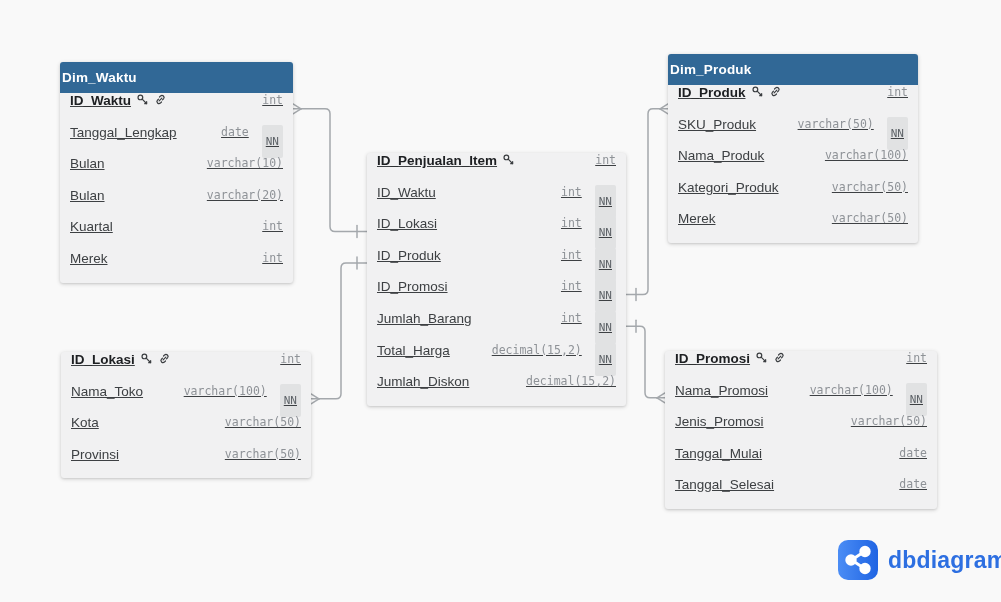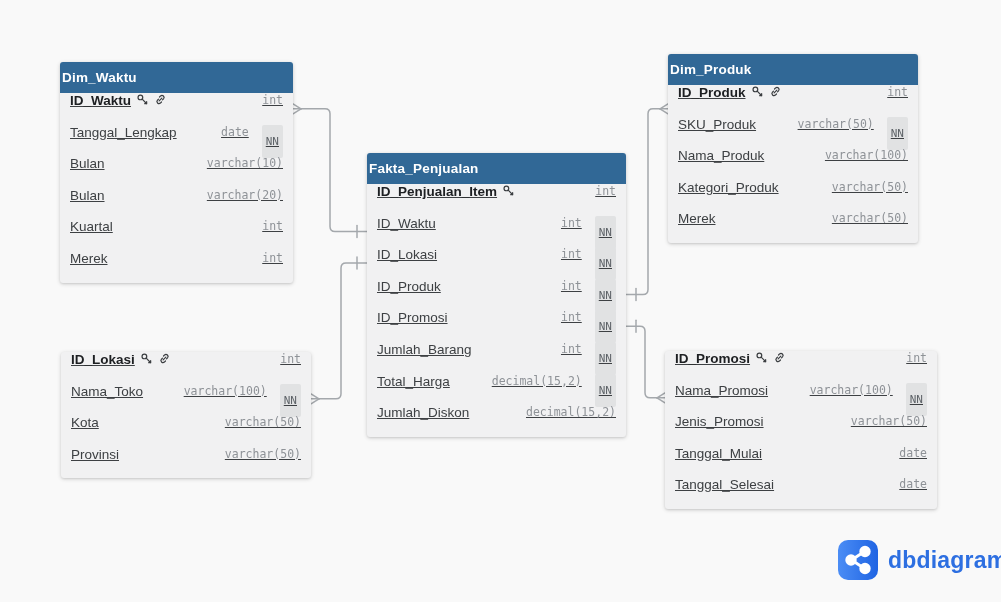--- a/index.html
+++ b/index.html
@@ -133,21 +133,20 @@
           <span class="spacer"></span>
           <span class="ftype">int</span>
         </div>
         <div class="row">
           <span class="fname">Merek</span>
           <span class="spacer"></span>
           <span class="ftype">int</span>
         </div>
       </div>
       <div class="table" style="left: 367px; top: 153px; width: 259px;">
-        <div class="table-header">Fakta_Penjualan</div>
         <div class="row pk">
           <span class="fname">ID_Penjualan_Item</span>
           <span class="icons">
             <span class="icn">
               <svg viewBox="0 0 16 16">
                 <g fill="none" stroke="currentColor" stroke-width="1.5" stroke-linecap="round" stroke-linejoin="round">
                   <circle cx="5.4" cy="5.4" r="2.9"></circle>
                   <path d="M7.6 7.6 L12.9 12.9"></path>
                   <path d="M10.7 13.1 L13.1 13.1 L13.1 10.7"></path>
                 </g>

